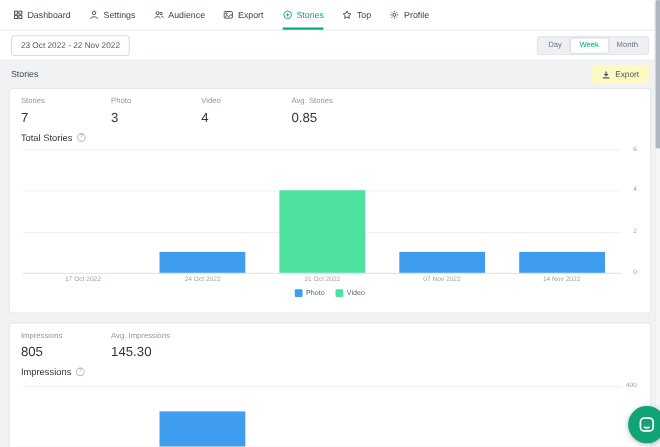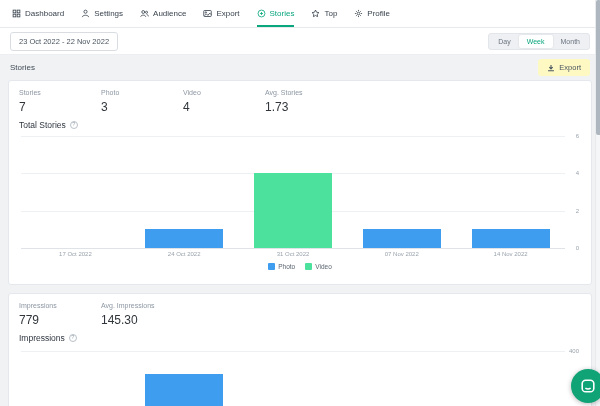--- a/index.html
+++ b/index.html
@@ -195,21 +195,21 @@
     <div class="stat">
       <div class="stat-label">Photo</div>
       <div class="stat-value">3</div>
     </div>
     <div class="stat">
       <div class="stat-label">Video</div>
       <div class="stat-value">4</div>
     </div>
     <div class="stat">
       <div class="stat-label">Avg. Stories</div>
-      <div class="stat-value">1.73</div>
+      <div class="stat-value">0.85</div>
     </div>
   </div>
   <div class="chart-title-row">
     <span class="chart-title">Total Stories</span>
     <span class="info-icon">?</span>
   </div>
   <div class="plot plot-tall">
       <div class="gridline baseline" style="top: 112px;"></div>
       <div class="ytick" style="top: 112px;">0</div>
       <div class="gridline" style="top: 74.6667px;"></div>
@@ -239,21 +239,21 @@
         <span class="swatch" style="background: rgb(76, 225, 157);"></span>
         <span class="lg-label">Video</span>
       </div>
     </div>
 </section>
 
 <section class="card card-impressions">
   <div class="stats-row">
     <div class="stat">
       <div class="stat-label">Impressions</div>
-      <div class="stat-value">779</div>
+      <div class="stat-value">805</div>
     </div>
     <div class="stat">
       <div class="stat-label">Avg. Impressions</div>
       <div class="stat-value">145.30</div>
     </div>
   </div>
   <div class="chart-title-row">
     <span class="chart-title">Impressions</span>
     <span class="info-icon">?</span>
   </div>

